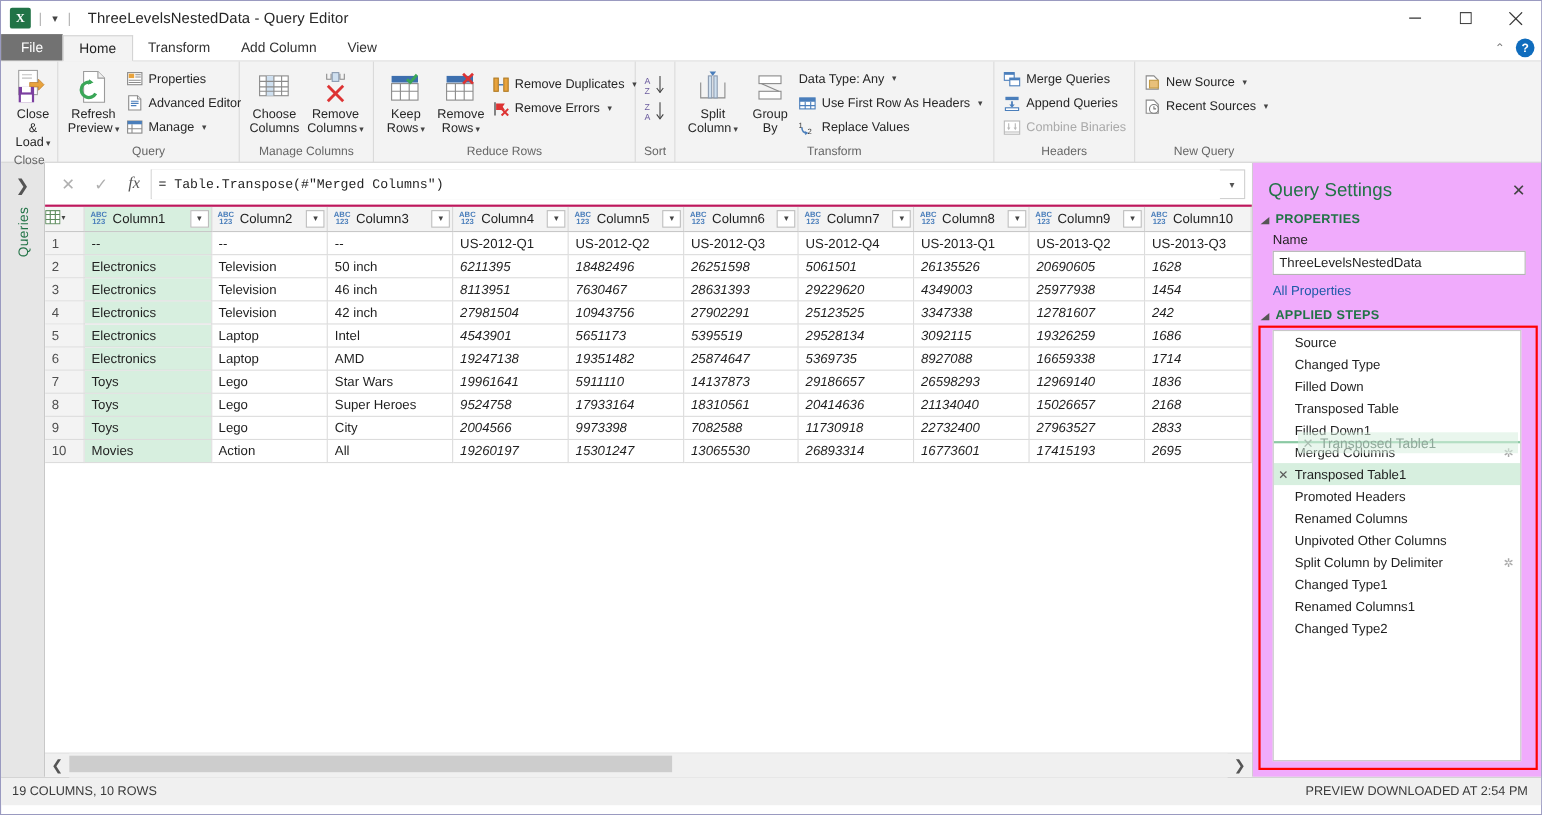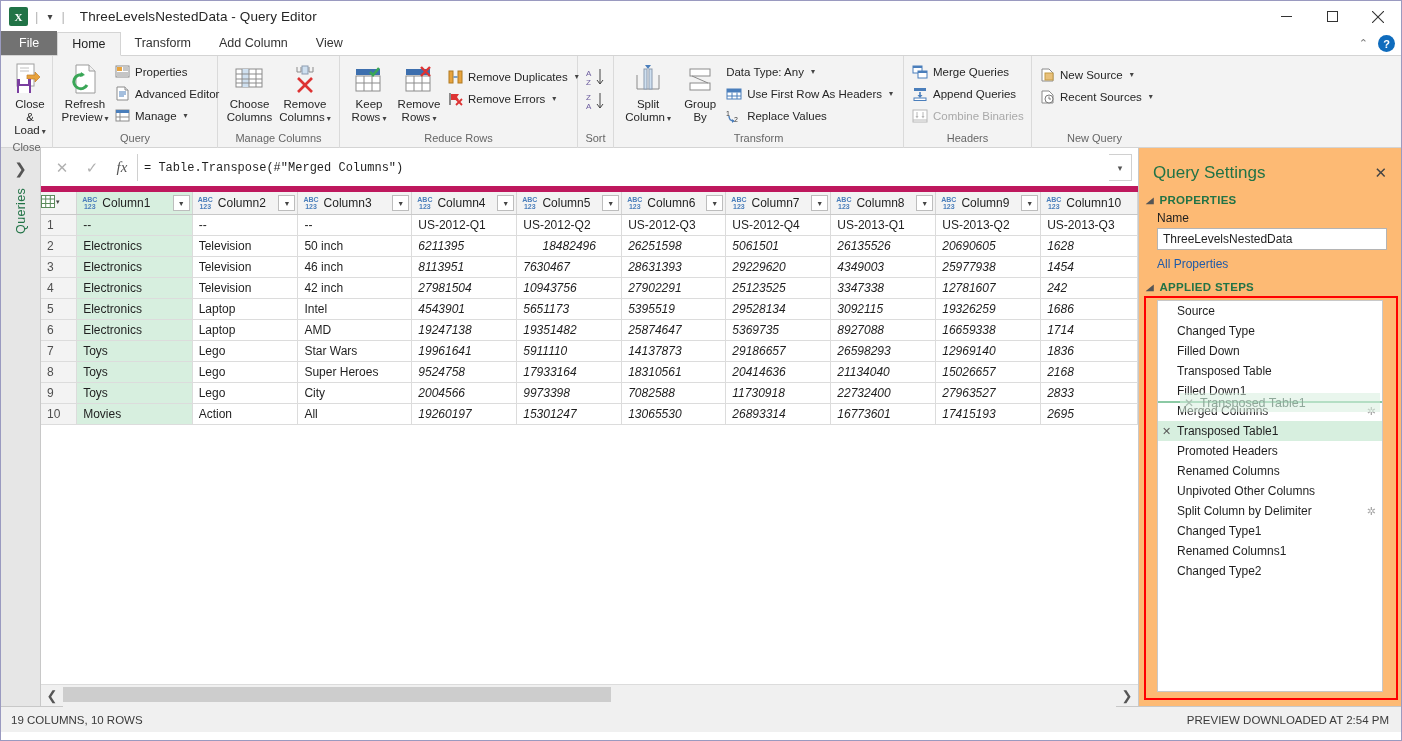--- a/index.html
+++ b/index.html
@@ -82,21 +82,21 @@
           display:flex; align-items:center; padding:0 6px; }
   .fbox input { border:none; outline:none; width:100%;
                 font-family:"Liberation Mono", monospace; font-size:12px; color:#1f1f1f; }
   .fbar .fwrap { flex:1; display:flex; align-items:center; border:1px solid #d0d0d0;
                  height:27px; background:#fff; }
   .fdd { width:22px; height:25px; display:flex; align-items:center;
          justify-content:center; color:#555; font-size:9px; }
 
   
   .gridwrap { flex:1; overflow:hidden; position:relative; background:#fff;
-              border-top:6px solid #be185d; }
+              border-top:2px solid #be185d; }
   table.grid { border-collapse:collapse; table-layout:fixed; }
   table.grid th, table.grid td {
     border-right:1px solid #dcdcdc; border-bottom:1px solid #dcdcdc;
     font-size:12px; height:21px; padding:0 6px; overflow:hidden;
     white-space:nowrap; text-align:left; font-weight:normal; vertical-align:middle;
   }
   table.grid thead th { height:22px; background:#f3f3f3; border-bottom:1px solid #c8c8c8;
                         border-right:1px solid #d4d4d4; padding:0; }
   th.corner { width:38px; background:#f3f3f3; text-align:center; }
   th.colh { }
@@ -117,21 +117,21 @@
   
   .hsbar { height:22px; background:#f0f0f0; border-top:1px solid #dcdcdc;
            display:flex; align-items:center; }
   .hs-arrow { width:22px; height:22px; display:flex; align-items:center;
               justify-content:center; color:#555; font-size:13px; }
   .hs-track { flex:1; height:22px; background:#f0f0f0; position:relative; }
   .hs-thumb { position:absolute; left:0; top:2px; height:15px; width:52%;
               background:#cdcdcd; }
 
   
-  .qs { width:262px; background:#fdba74; display:flex; flex-direction:column;
+  .qs { width:262px; background:#f0abfc; display:flex; flex-direction:column;
         position:relative; }
   .qs-head { height:42px; display:flex; align-items:center; padding:8px 10px 0 14px; }
   .qs-title { font-size:17px; color:#217346; flex:1; }
   .qs-close { color:#444; font-size:15px; padding:0 4px; }
   .sect-hd { display:flex; align-items:center; gap:6px; padding:4px 10px 3px 8px;
              font-size:11.5px; font-weight:bold; color:#217346; letter-spacing:.3px; }
   .tri { font-size:8px; color:#555; transform:scaleX(1.2); }
   .qs-label { font-size:12px; color:#1f1f1f; padding:2px 0 3px 18px; }
   .qs-input { margin:0 14px 0 18px; height:22px; border:1px solid #b4b4b4;
               background:#fff; display:flex; align-items:center; padding:0 5px; }
@@ -706,21 +706,21 @@
                 <td class="" style="width: 107px;">US-2013-Q1</td>
                 <td class="" style="width: 107px;">US-2013-Q2</td>
                 <td class="" style="width: 100px;">US-2013-Q3</td>
               </tr>
               <tr>
                 <td class="rowh">2</td>
                 <td class="sel" style="width: 120px;">Electronics</td>
                 <td class="" style="width: 108px;">Television</td>
                 <td class="" style="width: 118px;">50 inch</td>
                 <td class="num" style="width: 107px;">6211395</td>
-                <td class="num" style="width: 107px; text-align: center;">18482496</td>
+                <td class="num" style="width: 107px;">18482496</td>
                 <td class="num" style="width: 106px;">26251598</td>
                 <td class="num" style="width: 107px;">5061501</td>
                 <td class="num" style="width: 107px;">26135526</td>
                 <td class="num" style="width: 107px;">20690605</td>
                 <td class="num" style="width: 100px;">1628</td>
               </tr>
               <tr>
                 <td class="rowh">3</td>
                 <td class="sel" style="width: 120px;">Electronics</td>
                 <td class="" style="width: 108px;">Television</td>

